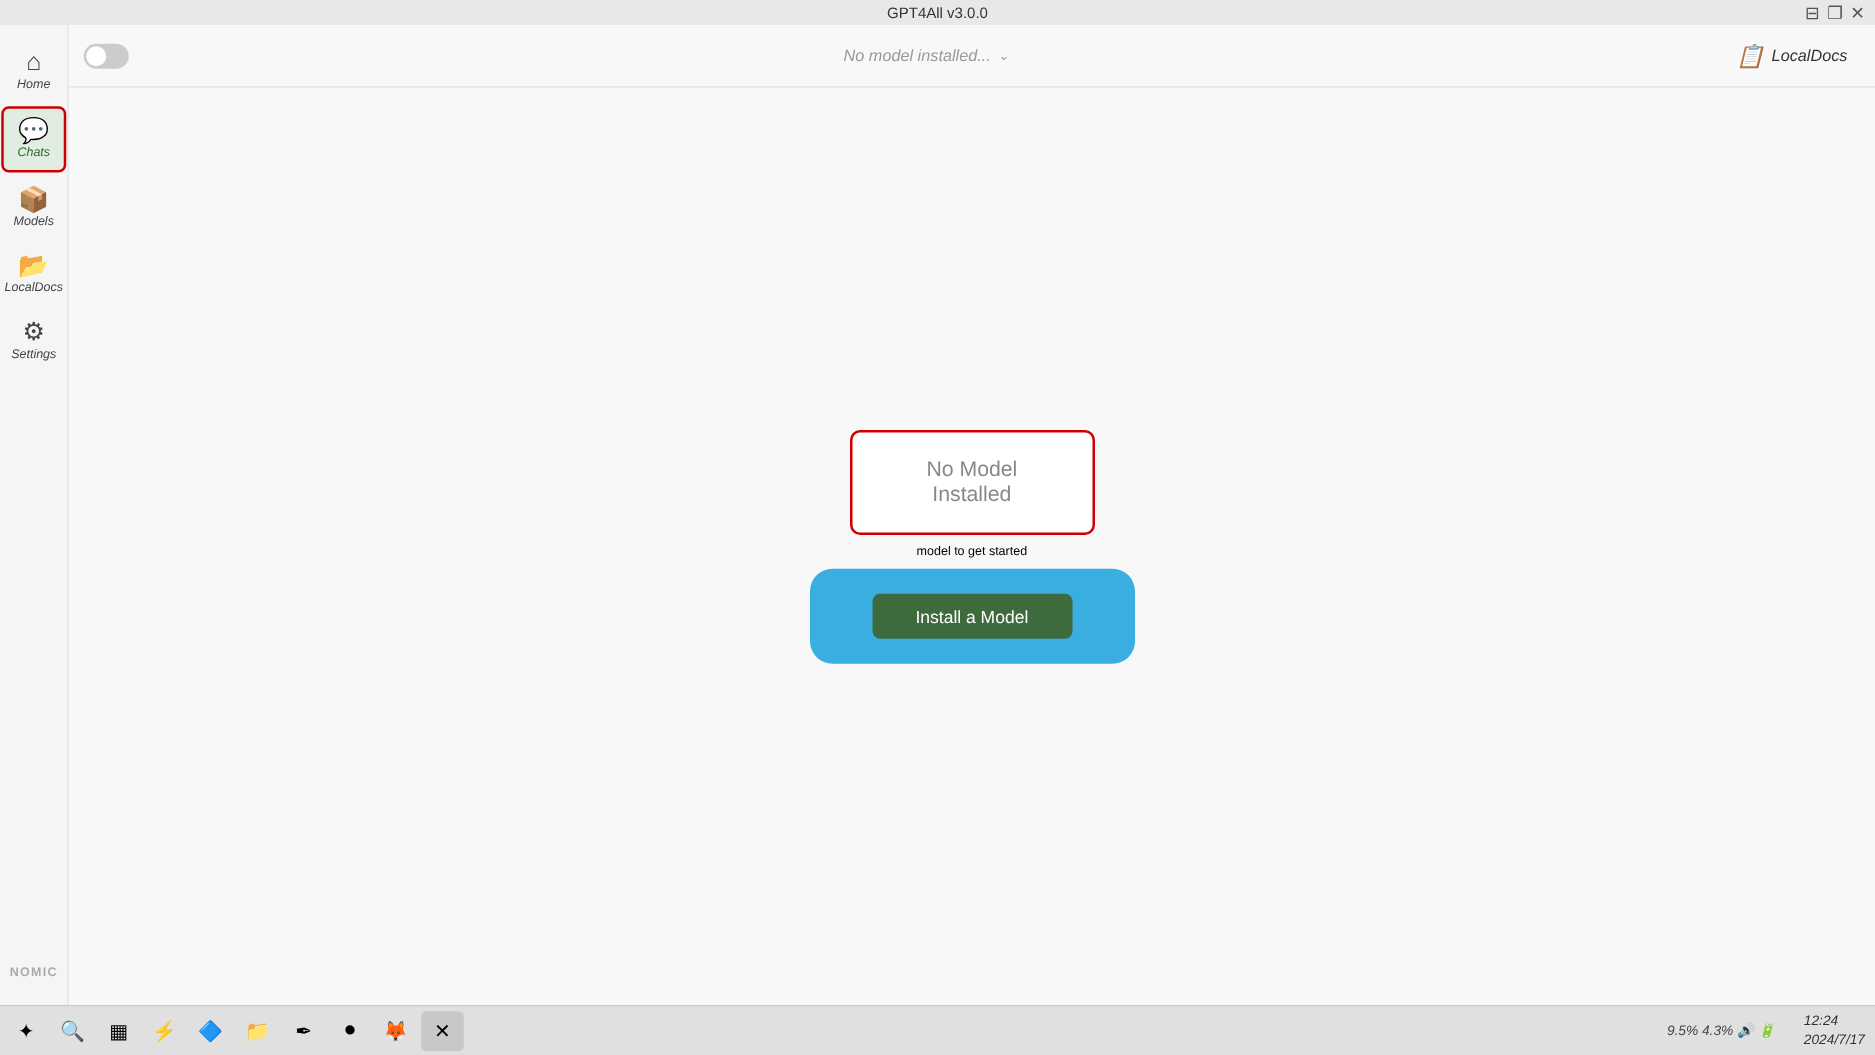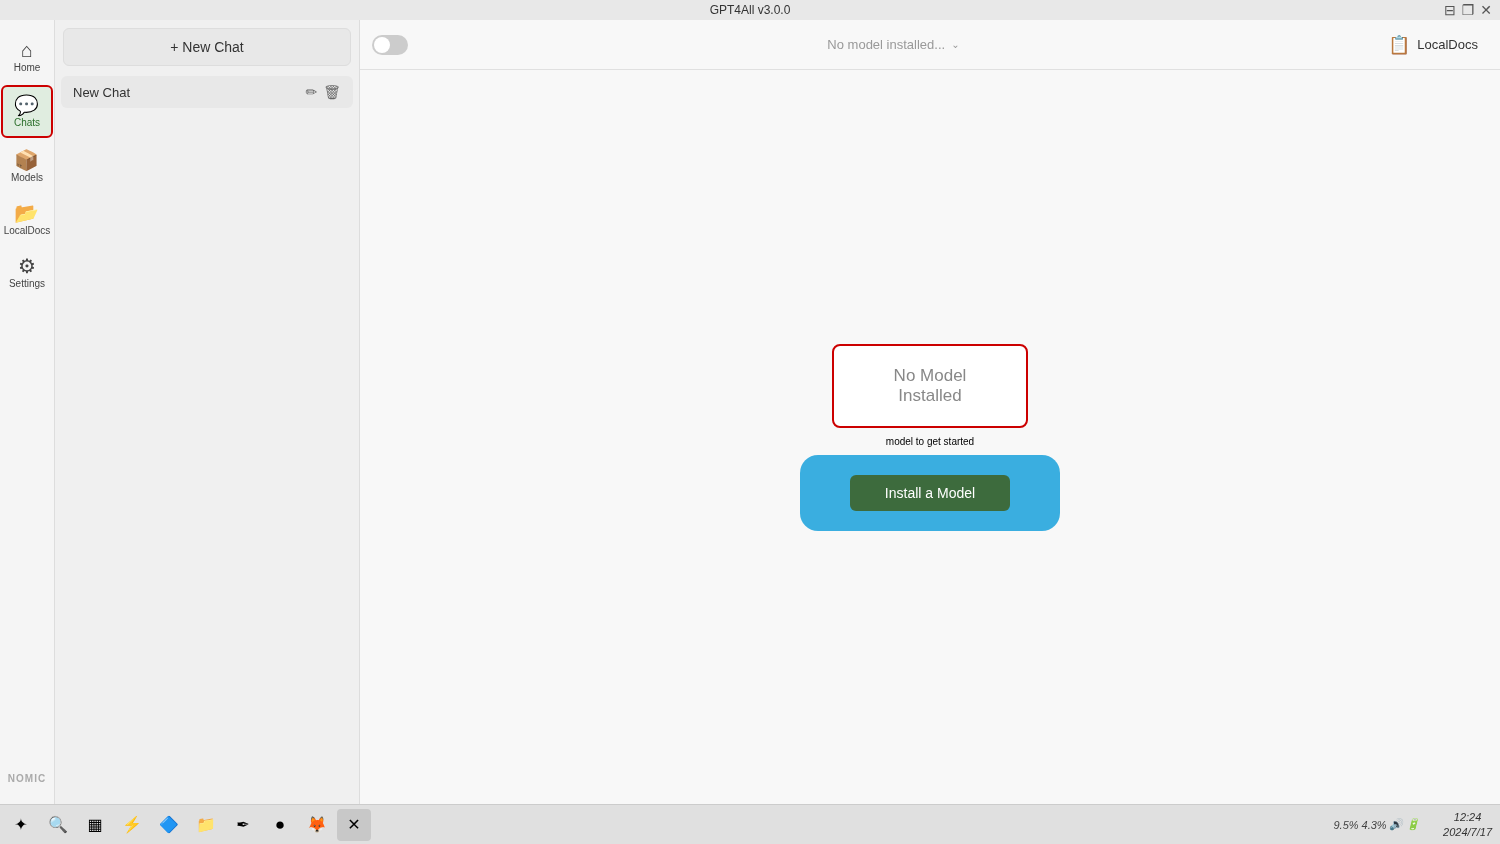--- a/index.html
+++ b/index.html
@@ -58,21 +58,21 @@
       cursor: pointer;
       border-radius: 6px;
       margin: 2px 0;
       position: relative;
     }
     .nav-item.active {
       background: #e0ede0;
       border: 2.5px solid #cc0000;
     }
     .nav-item .nav-icon { font-size: 20px; color: #444; line-height: 1; }
-    .nav-item .nav-label { font-size: 10px; color: #444; margin-top: 2px; }
+    .nav-item .nav-label { font-size: 10px; color: #444; margin-top: 2px; font-style: italic; }
     .nav-item.active .nav-icon { color: #2a6e2a; }
     .nav-item.active .nav-label { color: #2a6e2a; }
 
     .nav-bottom {
       margin-top: auto;
       padding-bottom: 20px;
       font-size: 10px;
       color: #aaa;
       font-weight: bold;
       letter-spacing: 1px;
@@ -125,20 +125,21 @@
 
     
     .main-header {
       height: 50px;
       background: #f8f8f8;
       border-bottom: 1px solid #e0e0e0;
       display: flex;
       align-items: center;
       padding: 0 12px;
       gap: 12px;
+      font-style: italic;
     }
     .toggle-switch {
       width: 36px;
       height: 20px;
       background: #ccc;
       border-radius: 10px;
       cursor: pointer;
       position: relative;
     }
     .toggle-switch::after {
@@ -258,21 +259,21 @@
       display: flex;
       align-items: center;
       gap: 19px;
       font-size: 11px;
       color: #333;
       font-style: italic;
     }
     .taskbar-clock {
       display: flex;
       flex-direction: column;
-      align-items: center;
+      align-items: flex-start;
       font-size: 11px;
       color: #333;
       line-height: 1.3;
       margin-right: 4px;
     }
     .taskbar-sys {
       display: flex;
       align-items: center;
       gap: 3px;
       font-size: 11px;
@@ -311,32 +312,20 @@
       <span class="nav-icon">📂</span>
       <span class="nav-label">LocalDocs</span>
     </div>
     <div class="nav-item">
       <span class="nav-icon">⚙</span>
       <span class="nav-label">Settings</span>
     </div>
     <div class="nav-bottom">NOMIC</div>
   </div>
 
-  <div class="sidebar">
-    <button class="new-chat-btn">+ New Chat</button>
-    <div class="chat-list">
-      <div class="chat-item">
-        <span class="chat-name">New Chat</span>
-        <div class="chat-item-actions">
-          <span>✏</span>
-          <span>🗑</span>
-        </div>
-      </div>
-    </div>
-  </div>
 
   <div class="main-content">
 
     <div class="main-header">
       <div class="toggle-switch"></div>
       <div class="model-selector">
         <span>No model installed...</span>
         <span class="chevron">⌄</span>
       </div>
       <div class="localdocs-btn">

